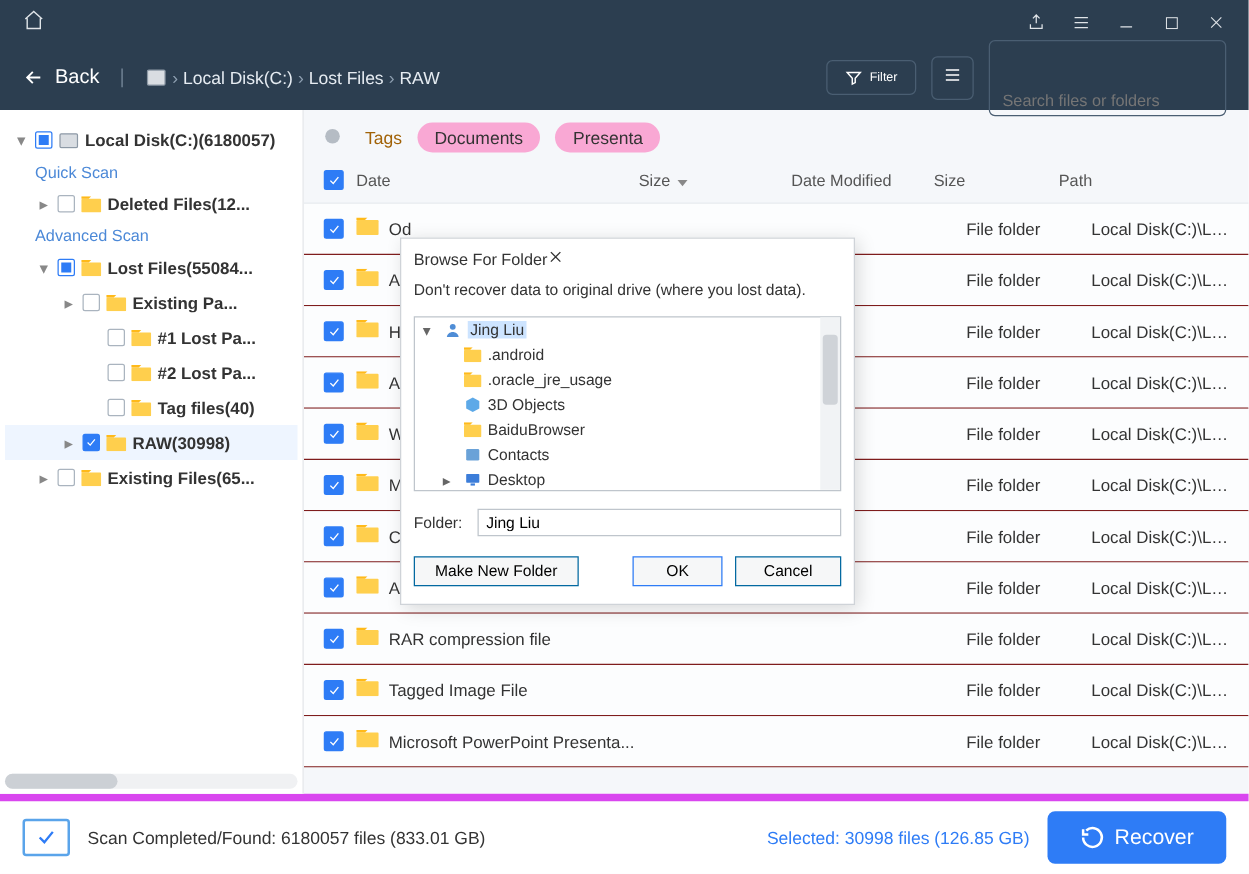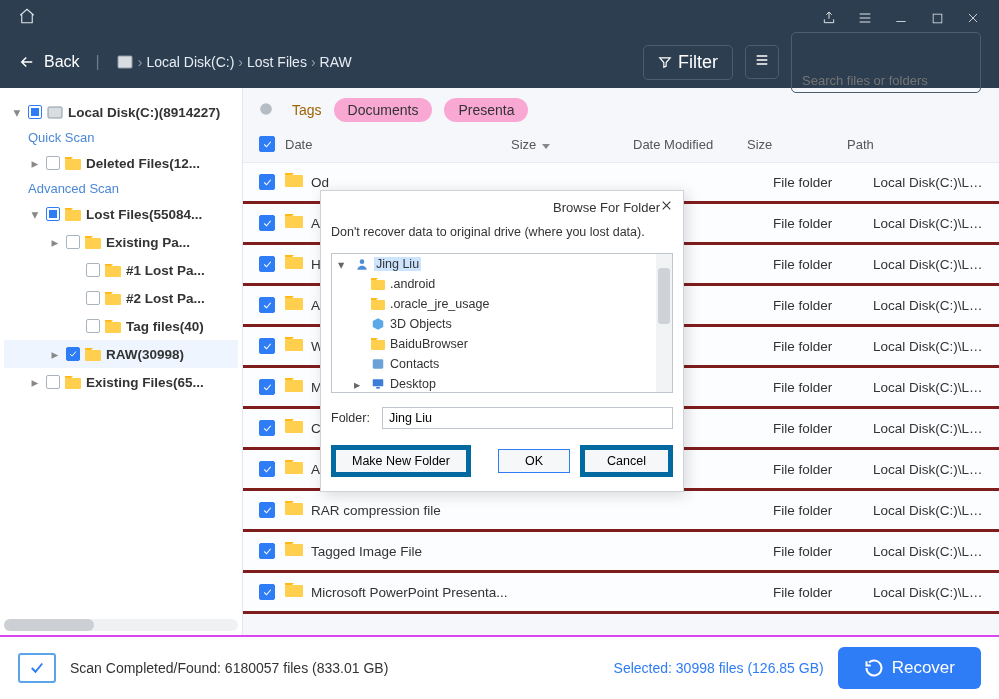--- a/index.html
+++ b/index.html
@@ -12,21 +12,21 @@
 .titlebar .win-btn { width:36px; height:36px; display:flex; align-items:center; justify-content:center; cursor:pointer; }
 .titlebar svg { stroke:#e0e4e8; fill:none; stroke-width:1.5; }
 
 
 .toolbar { height:52px; background:#2c3e50; display:flex; align-items:center; padding:0 18px; color:#fff; gap:12px; }
 .back-btn { display:flex; align-items:center; gap:8px; cursor:pointer; }
 .sep { color:#6b7c8e; margin:0 4px; }
 .breadcrumb { display:flex; align-items:center; gap:4px; color:#e6ecf2; font-size:14px; }
 .crumb-icon { width:18px; height:18px; display:inline-flex; align-items:center; justify-content:center; }
 .toolbar .spacer { flex:1; }
-.filter-btn { display:flex; align-items:center; gap:6px; border:1px solid #4a5e72; border-radius:5px; padding:6px 14px; cursor:pointer; font-size:18px; }
+.filter-btn { display:flex; align-items:center; gap:6px; border:1px solid #4a5e72; border-radius:5px; padding:6px 14px; cursor:pointer; font-size:10px; }
 .view-toggle { border:1px solid #4a5e72; border-radius:5px; padding:6px 8px; cursor:pointer; }
 .searchbox { display:flex; align-items:center; border:1px solid #4a5e72; border-radius:5px; padding:4px 10px; width:190px; }
 .searchbox input { background:transparent; border:none; outline:none; color:#cfd7df; font-size:13px; flex:1;margin-top:36px; }
 .searchbox svg { stroke:#cfd7df; }
 
 
 .main { display:flex; height:calc(100% - 36px - 52px - 64px); background:#f5f7fa; }
 .sidebar { width:243px; border-right:1px solid #e3e6ea; background:#fff; padding:10px 4px; overflow:hidden; position:relative; }
 .tree { font-size:13.5px; color:#333; }
 .tree-row { display:flex; align-items:center; height:28px; padding:0 6px; white-space:nowrap; overflow:hidden; text-overflow:ellipsis; }
@@ -55,50 +55,50 @@
 .table-head { display:flex; align-items:center; padding:4px 16px 10px 16px; font-size:13px; color:#555; border-bottom:1px solid #e8ebef; }
 .table-head .cb, .row .cb { width:16px; height:16px; border:1px solid #aab4bf; border-radius:2px; display:inline-flex; align-items:center; justify-content:center; margin-right:10px; }
 .table-head .cb.checked, .row .cb.checked { background:#2e7cf6; border-color:#2e7cf6; }
 .col-name { flex:0 0 226px; }
 .col-size { flex:0 0 122px; }
 .col-date { flex:0 0 114px; }
 .col-type { flex:0 0 100px; }
 .col-path { flex:1; overflow:hidden; text-overflow:ellipsis; white-space:nowrap; }
 
 .rows { overflow:auto; }
-.row { display:flex; align-items:center; padding:0 16px; height:41px; font-size:13.5px; color:#333; border-bottom:3px solid #7f1d1d; background:#fcfdfe; }
+.row { display:flex; align-items:center; padding:0 16px; height:41px; font-size:13.5px; color:#333; border-bottom:1px solid #7f1d1d; background:#fcfdfe; }
 .row .ficon { width:18px; height:18px; margin-right:8px; }
 .row .col-size { display:flex; justify-content:flex-end; padding-right:40px; }
 
 
-.footer { height:64px; border-top:2px solid #d946ef; background:#fff; display:flex; align-items:center; padding:0 18px; gap:14px; }
+.footer { height:64px; border-top:6px solid #d946ef; background:#fff; display:flex; align-items:center; padding:0 18px; gap:14px; }
 .footer .scan-ico { width:38px; height:30px; border:2px solid #5aa4ea; border-radius:3px; display:flex; align-items:center; justify-content:center; }
 .footer .scan-ico svg { stroke:#2e7cf6; }
 .footer .status { font-size:14px; color:#333; }
 .footer .spacer { flex:1; }
 .footer .selected { color:#2e7cf6; font-size:14px; }
 .recover-btn { background:#2e7cf6; color:#fff; border-radius:6px; padding:11px 26px; display:flex; align-items:center; gap:8px; font-size:17px; cursor:pointer; font-weight:500; }
 
 
 .dialog { position:absolute; left:320px; top:190px; width:364px; background:#fff; border:1px solid #cfd3d8; box-shadow:3px 3px 14px rgba(0,0,0,0.15); font-size:12.5px; color:#333; }
-.dialog .dlg-title { padding:8px 10px 4px 10px; display:flex; justify-content:flex-end; align-items:center; font-size:13px; }
+.dialog .dlg-title { padding:8px 10px 4px 10px; display:flex; justify-content:flex-start; align-items:center; font-size:13px; }
 .dialog .dlg-close { cursor:pointer; }
 .dialog .dlg-msg { padding:6px 10px 10px 10px; }
 .dialog .dlg-tree { margin:4px 10px; border:1px solid #bfc5cc; height:140px; overflow:auto; position:relative; }
 .dlg-tree-row { display:flex; align-items:center; height:20px; padding-left:6px; gap:4px; }
 .dlg-tree-row.sel span.txt { background:#cde4ff; padding:0 2px; }
 .dlg-tree-row .tw { width:12px; color:#666; }
 .dlg-tree-row .fico { width:16px; height:16px; display:inline-flex; align-items:center; justify-content:center; }
 .dlg-tree-scroll { position:absolute; right:0; top:0; bottom:0; width:16px; background:#f1f3f5; }
 .dlg-tree-scroll .th { position:absolute; top:14px; left:2px; right:2px; height:56px; background:#cfd3d8; border-radius:3px; }
 .dlg-folder-row { display:flex; align-items:center; gap:12px; padding:10px 10px; }
 .dlg-folder-row input { flex:1; border:1px solid #bfc5cc; padding:3px 6px; font-size:12.5px; outline:none; }
 .dlg-btns { display:flex; padding:6px 10px 14px 10px; gap:10px; align-items:center; }
 .dlg-btns .spacer { flex:1; }
-.dlg-btn { border:5px solid #0369a1; background:#f6f7f8; padding:4px 16px; cursor:pointer; font-size:12.5px; }
+.dlg-btn { border:1px solid #0369a1; background:#f6f7f8; padding:4px 16px; cursor:pointer; font-size:12.5px; }
 .dlg-btn.primary { border:1.5px solid #2e7cf6; }
 
 
 .folder-svg rect { fill:#ffcf4d; }
 .folder-svg polygon { fill:#ffba1a; }
 .disk-svg rect { fill:#d9dde2; stroke:#8d99a6; }
 .check-svg { stroke:#fff; stroke-width:2.4; fill:none; }
 .sort-caret { width:0; height:0; border-left:4px solid transparent; border-right:4px solid transparent; border-top:5px solid #888; display:inline-block; margin-left:6px; }
 </style>
 </head>
@@ -185,21 +185,21 @@
   <div class="sidebar">
     <div class="tree">
       <div class="tree-row">
         <span class="tw">▾</span>
         <span class="cb partial"></span>
         <span class="ico">
             <svg class="disk-svg" width="16" height="13">
               <rect x="1" y="1" width="14" height="11" rx="1"></rect>
             </svg>
           </span>
-        <span class="lbl" style="font-weight:600">Local Disk(C:)(8914227)</span>
+        <span class="lbl" style="font-weight:600">Local Disk(C:)(6180057)</span>
       </div>
       <div class="tree-cat">Quick Scan</div>
       <div class="tree-row indent1">
         <span class="tw">▸</span>
         <span class="cb"></span>
         <span class="ico">
             <svg class="folder-svg" width="16" height="13">
               <rect x="0" y="2" width="16" height="11" rx="1"></rect>
               <polygon points="0,2 6,2 8,0 0,0"></polygon>
             </svg>

